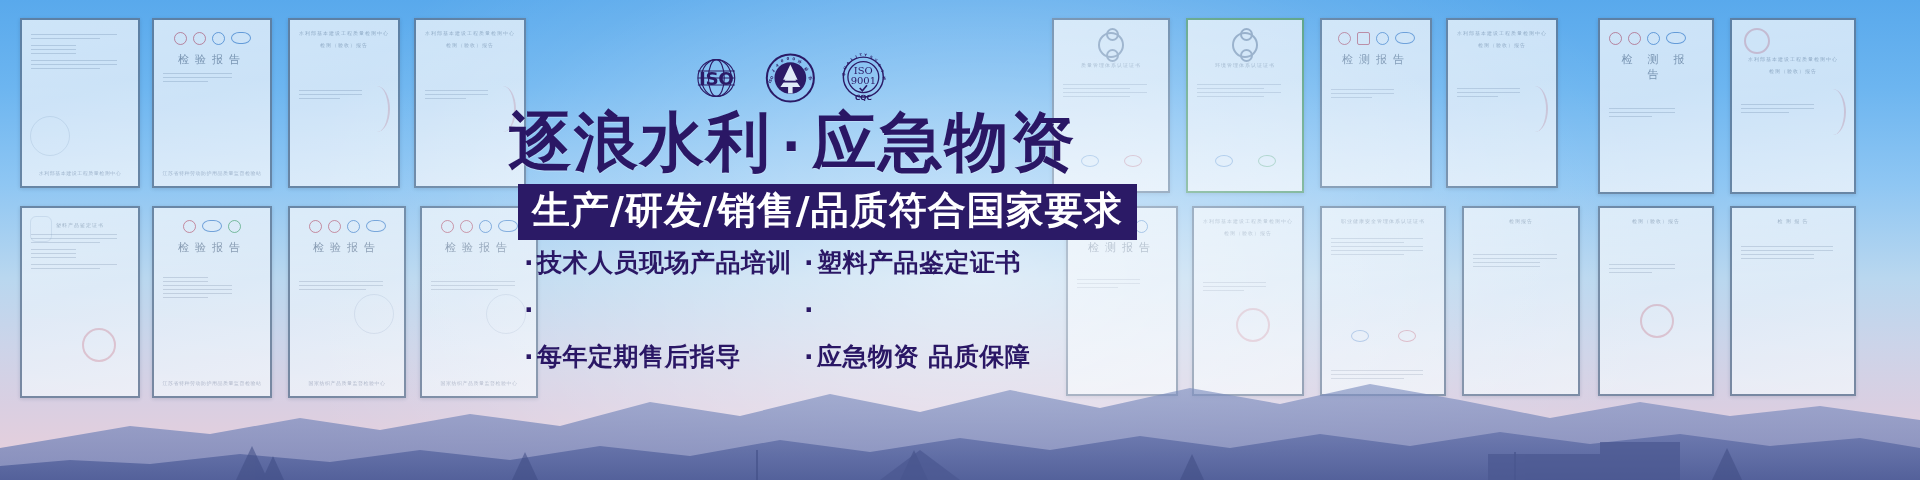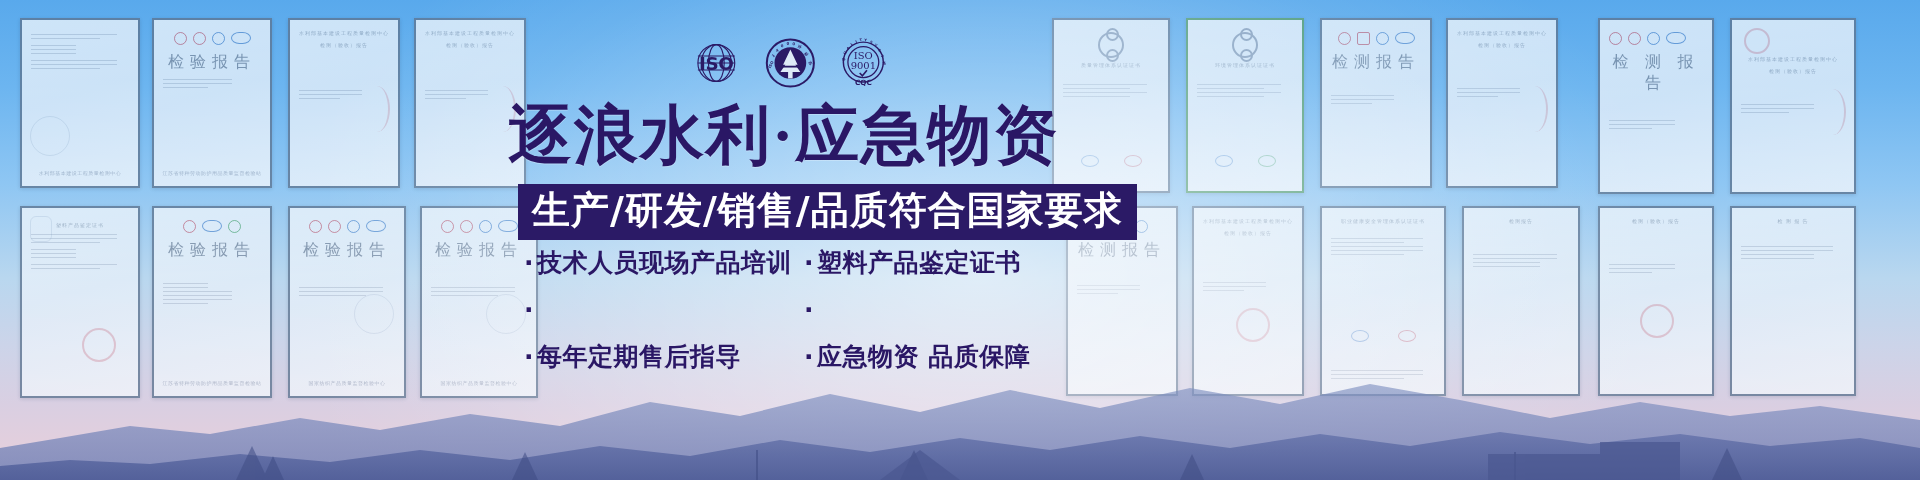--- a/index.html
+++ b/index.html
@@ -54,21 +54,21 @@
   .lg{ width:13px; height:13px; border-radius:50%; border:1.6px solid #c04a5e; opacity:.72;}
   .lg.b{ border-color:#2f72c4; }
   .lg.g{ border-color:#3a9c5c; }
   .lg.sq{ border-radius:2px; }
   .lg.wide{ width:20px; height:12px; border-radius:50%/60%; }
 
   .cert .cert-title{
     text-align:center;
     color:#3c4f6b;
     letter-spacing:6px;
-    font-size:16px;
+    font-size:11px;
     margin:7px 0 4px;
     opacity:.62;
   }
   .cert .cert-sub{
     text-align:center; font-size:5px; color:#4a5d78; opacity:.5; margin-bottom:6px; letter-spacing:1px;
   }
   .ln{ height:1px; background:#6d7f97; opacity:.30; margin:3.5px 0; }
   .ln.s{ width:46%; }
   .ln.m{ width:70%; }
   .ln.l{ width:88%; }
@@ -105,38 +105,38 @@
   }
   .cert .qms::after{ top:auto; bottom:-6px; }
   .botlogos{ position:absolute; left:0; right:0; bottom:24px; display:flex; justify-content:space-around; padding:0 14px;}
   .botlogos .lg{ width:18px;height:12px; opacity:.45;}
 
   
   .land{ position:absolute; left:0; bottom:0; width:1920px; height:150px; pointer-events:none; }
 
   
   .badges{
-    position:absolute; left:690px; top:35px;
+    position:absolute; left:690px; top:50px;
     width:200px; height:56px;
     display:flex; align-items:center; gap:22px;
   }
   .badge{ position:relative; color:#2b1a66; }
   .badge-iso{ width:54px;height:50px; }
   .badge-env{ width:52px;height:52px; }
   .badge-9001{ width:54px;height:52px; }
 
   
   .headline{
-    position:absolute; left:508px; top:102px;
+    position:absolute; left:508px; top:114px;
     font-size:64px; line-height:1.06;
     font-weight:bold;
     color:#2a1765;
     letter-spacing:2px;
     white-space:nowrap;
-    font-family:Liberation Serif, serif;
+    font-family:Liberation Mono, monospace;
     text-shadow:0 1px 0 rgba(255,255,255,.25);
   }
 
   
   .subbar{
     position:absolute; left:518px; top:184px;
     background:#2b1a66;
     color:#ffffff;
     padding:7px 14px 9px 14px;
     font-size:38px; font-weight:bold;

